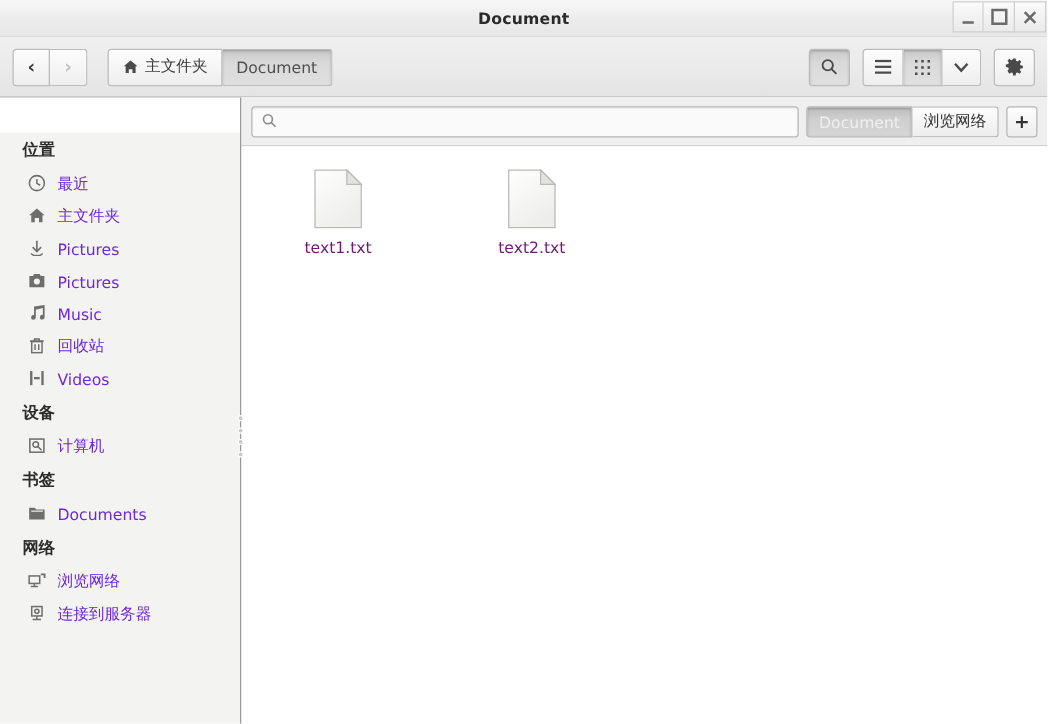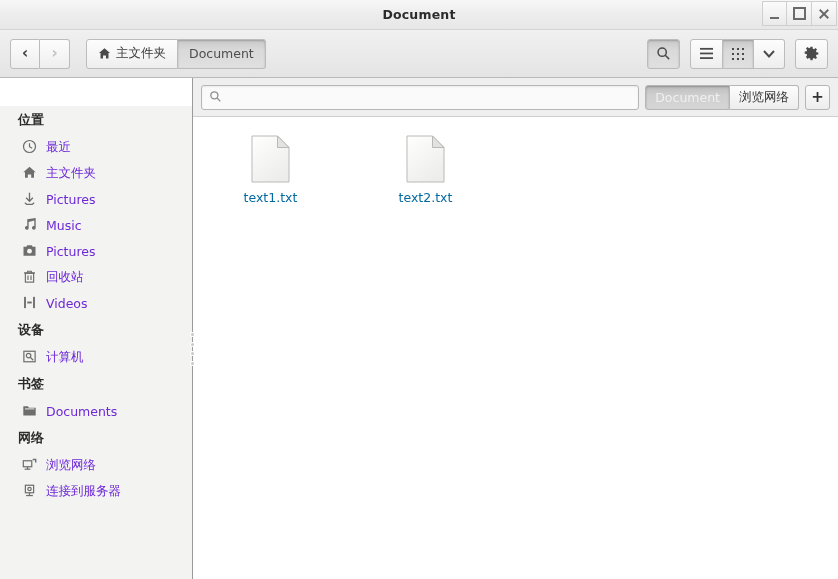--- a/index.html
+++ b/index.html
@@ -133,21 +133,21 @@
   }
 
   .files{
     flex:1; padding:14px 0 0 0; display:flex; flex-wrap:wrap; align-content:flex-start;
     background:#fff;
   }
   .file{
     width:155px; padding-top:4px;
     display:flex; flex-direction:column; align-items:center; gap:7px;
   }
-  .file-label{ font-size:12.5px; color:#0369a1; }
+  .file-label{ font-size:12.5px; color:#701a75; }
   .doc-icon{ width:39px; height:48px; position:relative; }
 </style>
 </head>
 <body>
 
 <div class="window">
 
   <div class="titlebar">
     <div class="title-text">Document</div>
     <div class="winbtns">
@@ -271,34 +271,34 @@
               <polyline points="4.4,7.2 8,11 11.6,7.2"></polyline>
             <polyline points="3,12.6 5,14.2 11,14.2 13,12.6" stroke-width="1.2"></polyline>
           </svg>
         </span>
         <span>Pictures</span>
       </div>
 
       <div class="side-item">
         <span class="ico">
           <svg width="15" height="15" viewBox="0 0 16 16" fill="#6e6e6e">
-            <path d="M5.6 2.4v7.3a2 2 0 1 0 1.5 1.9V5.2l6-1.5v5.9a2 2 0 1 0 1.5 1.9V1z"></path>
-          </svg>
-        </span>
-        <span>Music</span>
-      </div>
-
-      <div class="side-item">
-        <span class="ico">
-          <svg width="15" height="15" viewBox="0 0 16 16" fill="#6e6e6e">
             <path d="M5.6 2.4 4.7 4H1.6v9.6h12.8V4h-3.1l-.9-1.6z"></path>
             <circle cx="8" cy="8.7" r="2.6" fill="#f3f3f1"></circle>
           </svg>
         </span>
         <span>Pictures</span>
+      </div>
+
+      <div class="side-item">
+        <span class="ico">
+          <svg width="15" height="15" viewBox="0 0 16 16" fill="#6e6e6e">
+            <path d="M5.6 2.4v7.3a2 2 0 1 0 1.5 1.9V5.2l6-1.5v5.9a2 2 0 1 0 1.5 1.9V1z"></path>
+          </svg>
+        </span>
+        <span>Music</span>
       </div>
 
       <div class="side-item">
         <span class="ico">
           <svg width="15" height="15" viewBox="0 0 16 16" fill="none" stroke="#6e6e6e" stroke-width="1.25">
             <rect x="3.6" y="4.6" width="8.8" height="9.4"></rect>
             <line x1="2.2" y1="4.2" x2="13.8" y2="4.2" stroke-width="1.5"></line>
             <path d="M6 4.2V2.4h4v1.8"></path>
             <line x1="6.4" y1="6.8" x2="6.4" y2="11.8"></line>
               <line x1="9.6" y1="6.8" x2="9.6" y2="11.8"></line>

